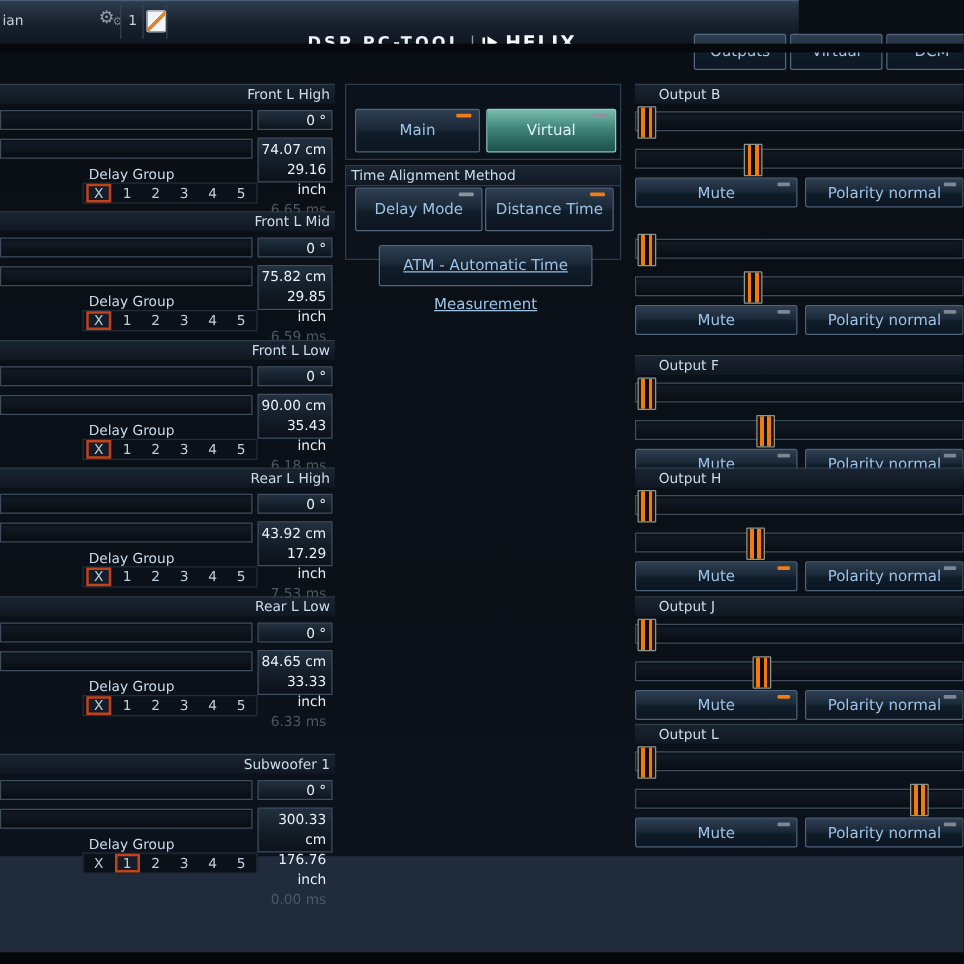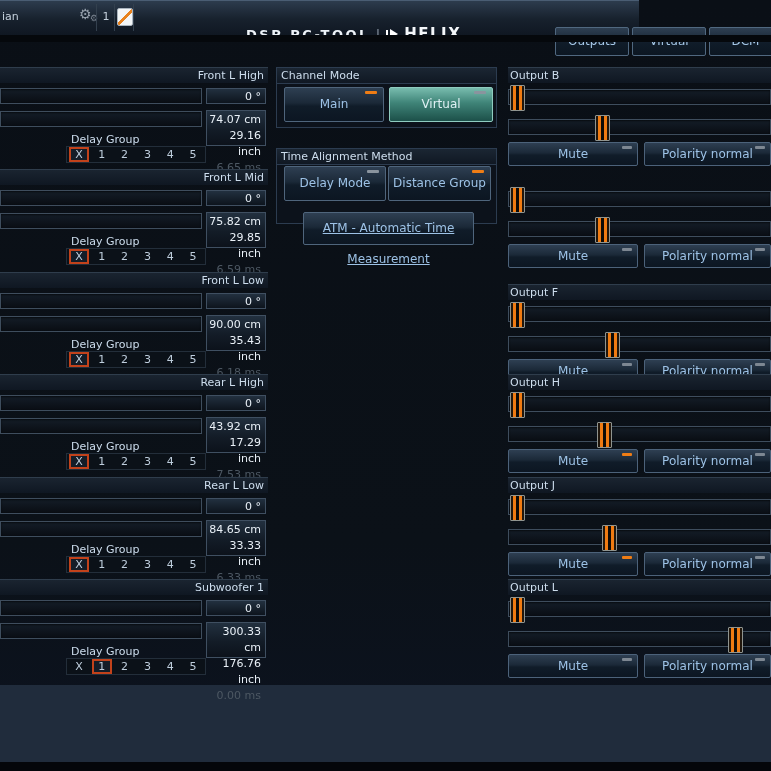--- a/index.html
+++ b/index.html
@@ -51,37 +51,37 @@
   .v-ms{color:#4d5863;}
   .dg-label{position:absolute;left:71px;top:66px;font-size:11px;color:#ccdcec;}
   .dg-row{position:absolute;left:66px;top:79px;width:140px;height:17px;display:flex;align-items:center;
           justify-content:space-between;padding:0 2px;box-sizing:border-box;
           background:#0b1118;border:1px solid #232e3a;}
   .dg-opt{font-size:11px;color:#bfcedd;width:20px;height:15px;line-height:12px;text-align:center;
           border:2px solid transparent;box-sizing:border-box;}
   .dg-opt.active{border-color:#c2421b;background:#141d28;}
   
   .out{position:absolute;left:508px;width:263px;height:102px;}
-  .out-head{position:absolute;left:0;top:0;right:0;height:15px;line-height:15px;text-align:left;padding-left:2px;
+  .out-head{position:absolute;left:0;top:0;right:0;height:15px;line-height:15px;text-align:left;padding-left:19px;
             font-size:11px;color:#cddded;border-top:1px solid #2f3d4c;
             background:linear-gradient(180deg,#1a2430,#0f1722);}
   .otrack{position:absolute;left:0;right:0;height:16px;background:linear-gradient(180deg,#141d28,#090d13);
           border:1px solid #3e4d5d;box-shadow:inset 0 1px 2px rgba(0,0,0,.65);box-sizing:border-box;}
   .ta{top:22px;} .tb{top:52px;}
   .handle{position:absolute;top:-5px;width:13px;height:24px;border:1px solid #90948f;border-radius:1px;
           background:linear-gradient(90deg,#20160c 0 2px,#f07b12 2px 5px,#0e0b07 5px 8px,#f07b12 8px 11px,#20160c 11px 13px);}
   .obtn{position:absolute;top:75px;height:24px;line-height:22px;text-align:center;font-size:12px;color:#9dc2e6;
         border:1px solid #4c627a;border-radius:2px;box-sizing:border-box;
         background:linear-gradient(180deg,#2e3f52 0%,#1b2938 45%,#101c29 55%,#0c1622 100%);}
   .mute{left:0;width:130px;} .pol{left:136px;width:127px;}
   .led{position:absolute;top:3px;right:5px;width:10px;height:3px;border-radius:1px;background:#7d8792;}
   
   .panel{position:absolute;left:276px;width:221px;border:1px solid #2c3c50;background:#0c121b;box-sizing:border-box;}
   #panel-cm{top:67px;height:61px;}
-  #panel-ta{top:148px;height:76px;}
+  #panel-ta{top:132px;height:76px;}
   .panel-head{height:15px;line-height:15px;padding-left:4px;font-size:11px;color:#cddded;
               background:linear-gradient(180deg,#1b2633,#101823);border-bottom:1px solid #2c3c50;}
   .pbtn{position:absolute;height:35px;line-height:33px;text-align:center;font-size:12px;color:#9dc2e6;
         border:1px solid #4f657c;border-radius:2px;box-sizing:border-box;
         background:linear-gradient(180deg,#2e3f52 0%,#1b2938 45%,#101c29 55%,#0c1622 100%);}
   .pbtn .led{right:6px;width:12px;}
   #btn-main{left:7px;top:19px;width:100px;}
   #btn-virtual{left:112px;top:19px;width:104px;color:#dff0f4;border-color:#8fccc0;
                background:linear-gradient(180deg,#78bcae 0%,#3f8478 45%,#1c5049 100%);}
   #btn-delay{left:7px;top:17px;width:102px;}
@@ -217,21 +217,21 @@
     <div class="dg-row">
         <span class="dg-opt active">X</span>
         <span class="dg-opt">1</span>
         <span class="dg-opt">2</span>
         <span class="dg-opt">3</span>
         <span class="dg-opt">4</span>
         <span class="dg-opt">5</span>
       </div>
   </div>
 
-  <div class="strip" style="top:579px">
+  <div class="strip" style="top:603px">
     <div class="ch-head">Subwoofer 1</div>
     <div class="track t1"></div>
     <div class="phase-box">0 °</div>
     <div class="track t2"></div>
     <div class="val-box">
       <div class="v-cm">300.33 cm</div>
       <div class="v-inch">176.76 inch</div>
       <div class="v-ms">0.00 ms</div>
     </div>
     <div class="dg-label">Delay Group</div>
@@ -239,40 +239,39 @@
         <span class="dg-opt">X</span>
         <span class="dg-opt active">1</span>
         <span class="dg-opt">2</span>
         <span class="dg-opt">3</span>
         <span class="dg-opt">4</span>
         <span class="dg-opt">5</span>
       </div>
   </div>
 
   <div class="panel" id="panel-cm">
-    <div class="panel-head">Channel Mode</div>
     <div class="pbtn" id="btn-main">
       <span class="led" style="background: rgb(239, 125, 21);"></span>
       <span>Main</span>
     </div>
     <div class="pbtn" id="btn-virtual">
       <span class="led" style="background: rgb(138, 148, 158);"></span>
       <span>Virtual</span>
     </div>
   </div>
 
   <div class="panel" id="panel-ta">
     <div class="panel-head">Time Alignment Method</div>
     <div class="pbtn" id="btn-delay">
       <span class="led" style="background: rgb(138, 148, 158);"></span>
       <span>Delay Mode</span>
     </div>
     <div class="pbtn" id="btn-distance">
       <span class="led" style="background: rgb(239, 125, 21);"></span>
-      <span>Distance Group</span>
+      <span>Distance Time</span>
     </div>
     <div class="pbtn" id="btn-atm">ATM - Automatic Time Measurement</div>
   </div>
 
   <div class="out" style="top:67px">
     <div class="out-head">Output B</div>
     <div class="otrack ta">
       <div class="handle" style="left: 1px;"></div>
     </div>
     <div class="otrack tb">

